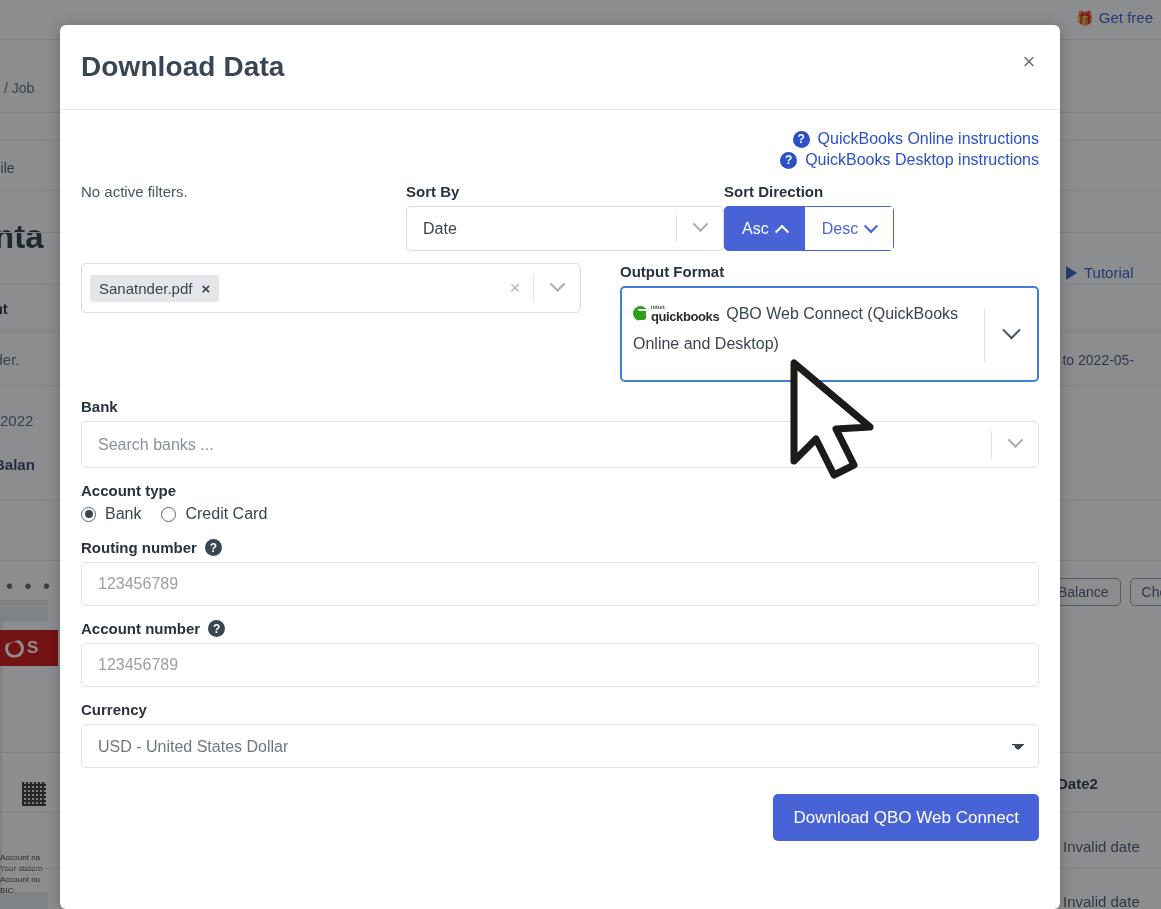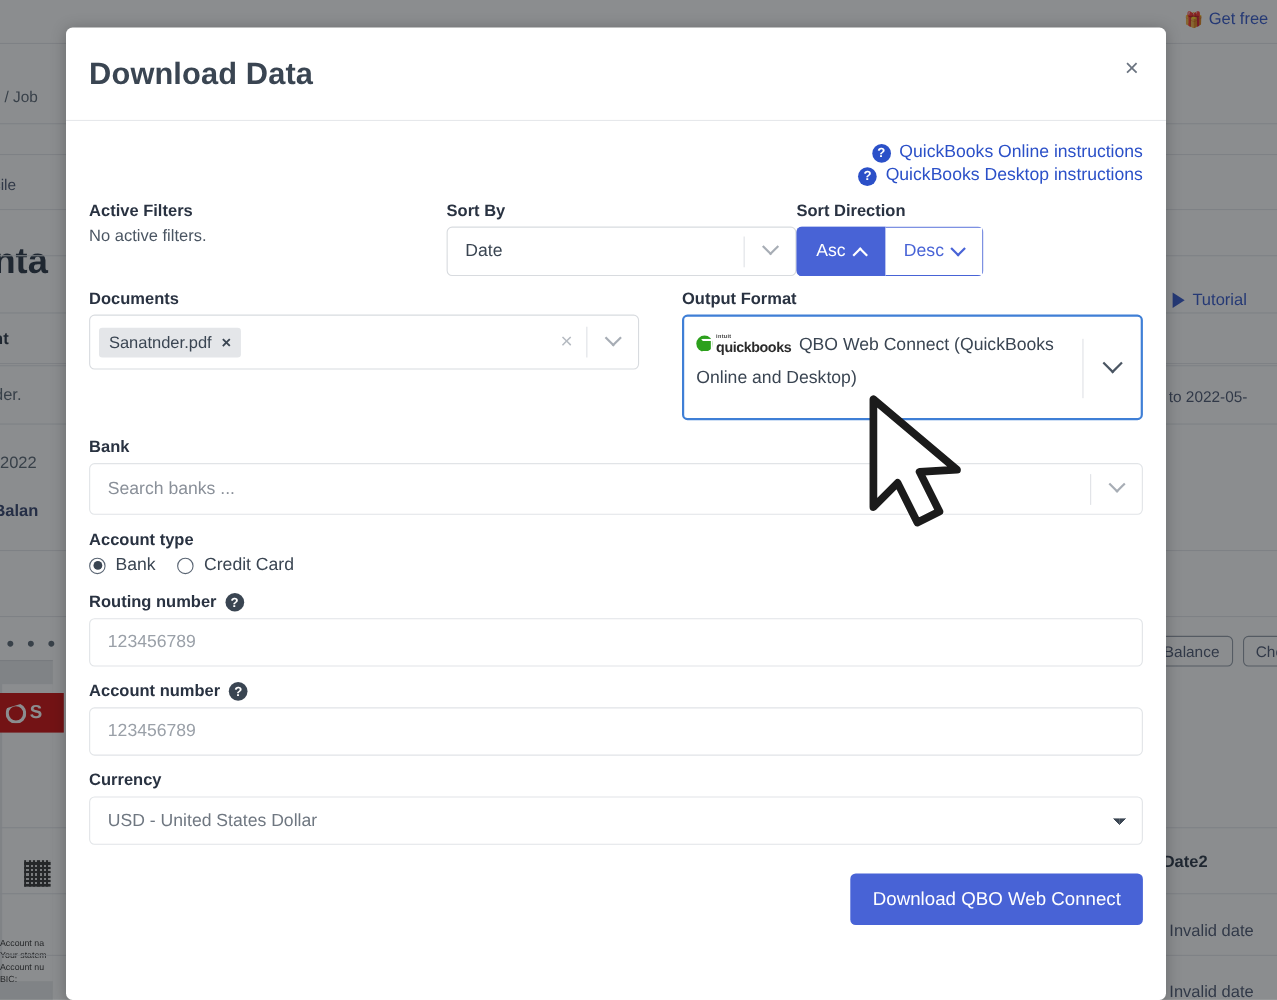--- a/index.html
+++ b/index.html
@@ -420,21 +420,20 @@
           <span>QuickBooks Online instructions</span>
         </a>
         <a class="instr-link">
           <span class="q-badge">?</span>
           <span>QuickBooks Desktop instructions</span>
         </a>
       </div>
 
       <div class="row-top">
         <div class="col-filters">
-          <div class="lbl">Active Filters</div>
           <div class="muted-text">No active filters.</div>
         </div>
 
         <div class="col-sortby">
           <div class="lbl">Sort By</div>
           <div class="select-box">
             <span class="select-text">Date</span>
             <span class="sep-line"></span>
             <span class="caret-wrap">
                 <i class="caret"></i>
@@ -452,21 +451,20 @@
             <div class="btn-seg idle">
               <span>Desc</span>
               <i class="chev down"></i>
             </div>
           </div>
         </div>
       </div>
 
       <div class="row-docs">
         <div class="col-docs">
-          <div class="lbl">Documents</div>
           <div class="multi-box">
             <span class="chip">
               <span>Sanatnder.pdf</span>
               <span class="chip-x">×</span>
             </span>
             <span class="multi-spacer"></span>
             <span class="clear-x">×</span>
             <span class="sep-line"></span>
             <span class="caret-wrap">
                 <i class="caret"></i>

